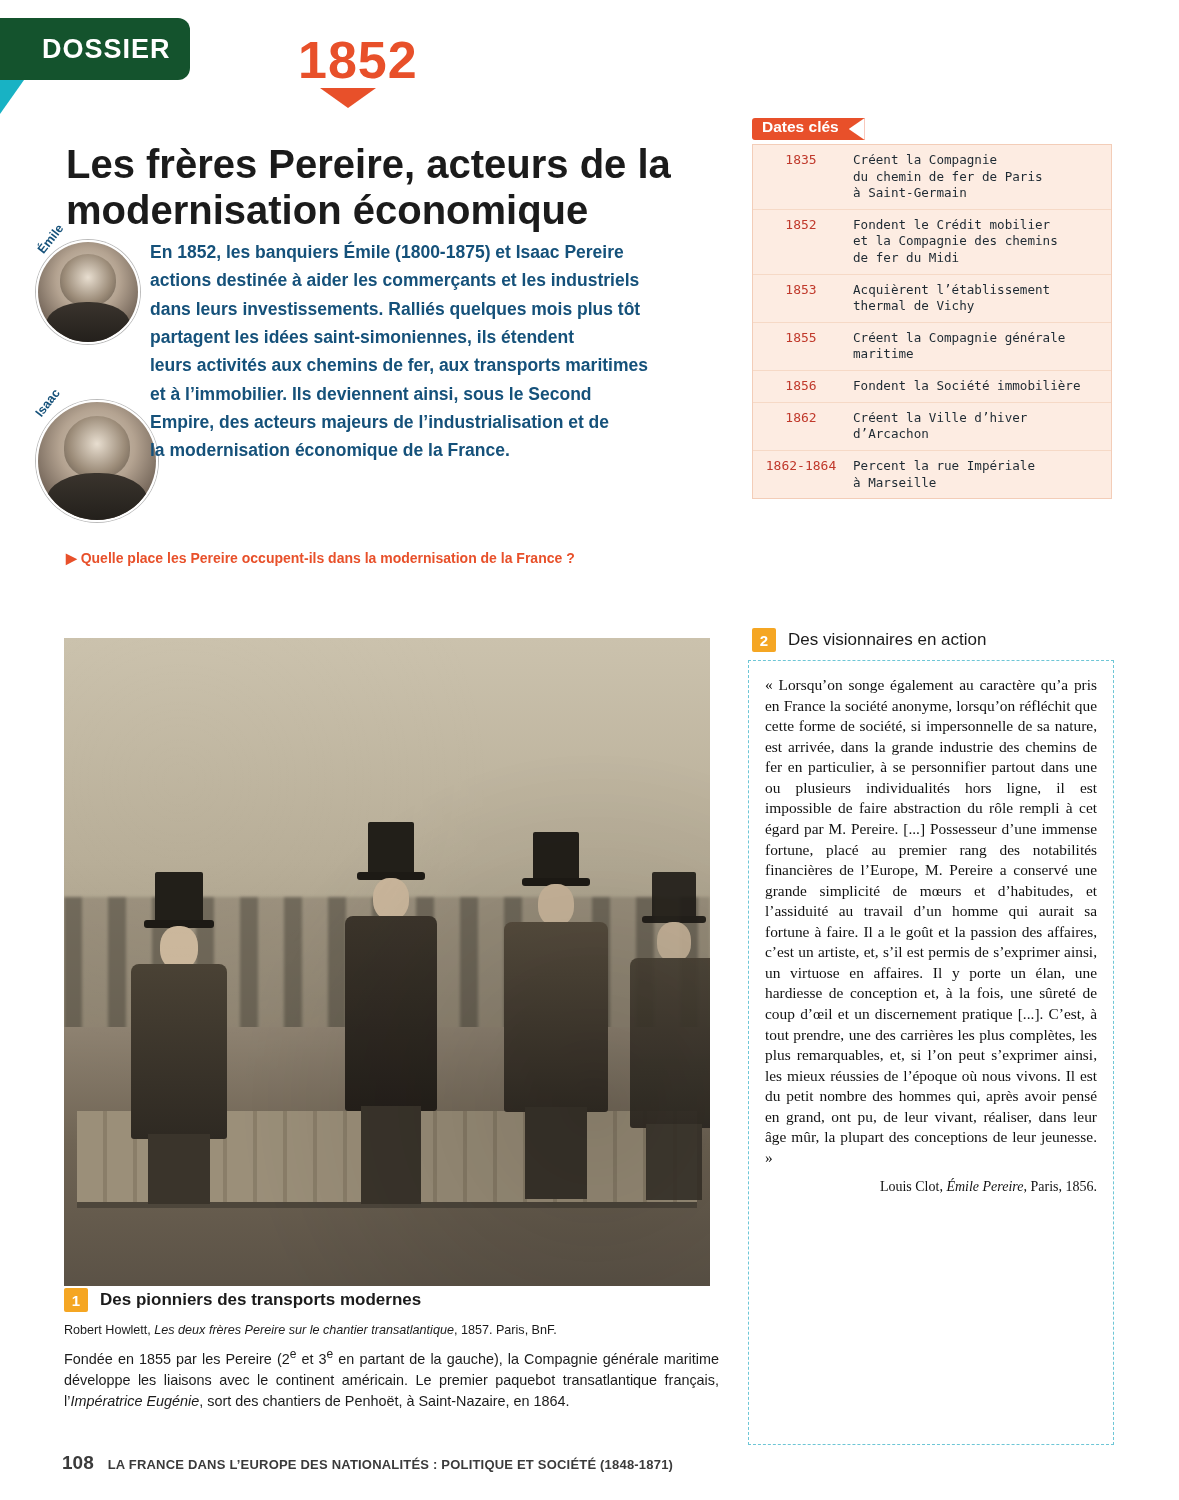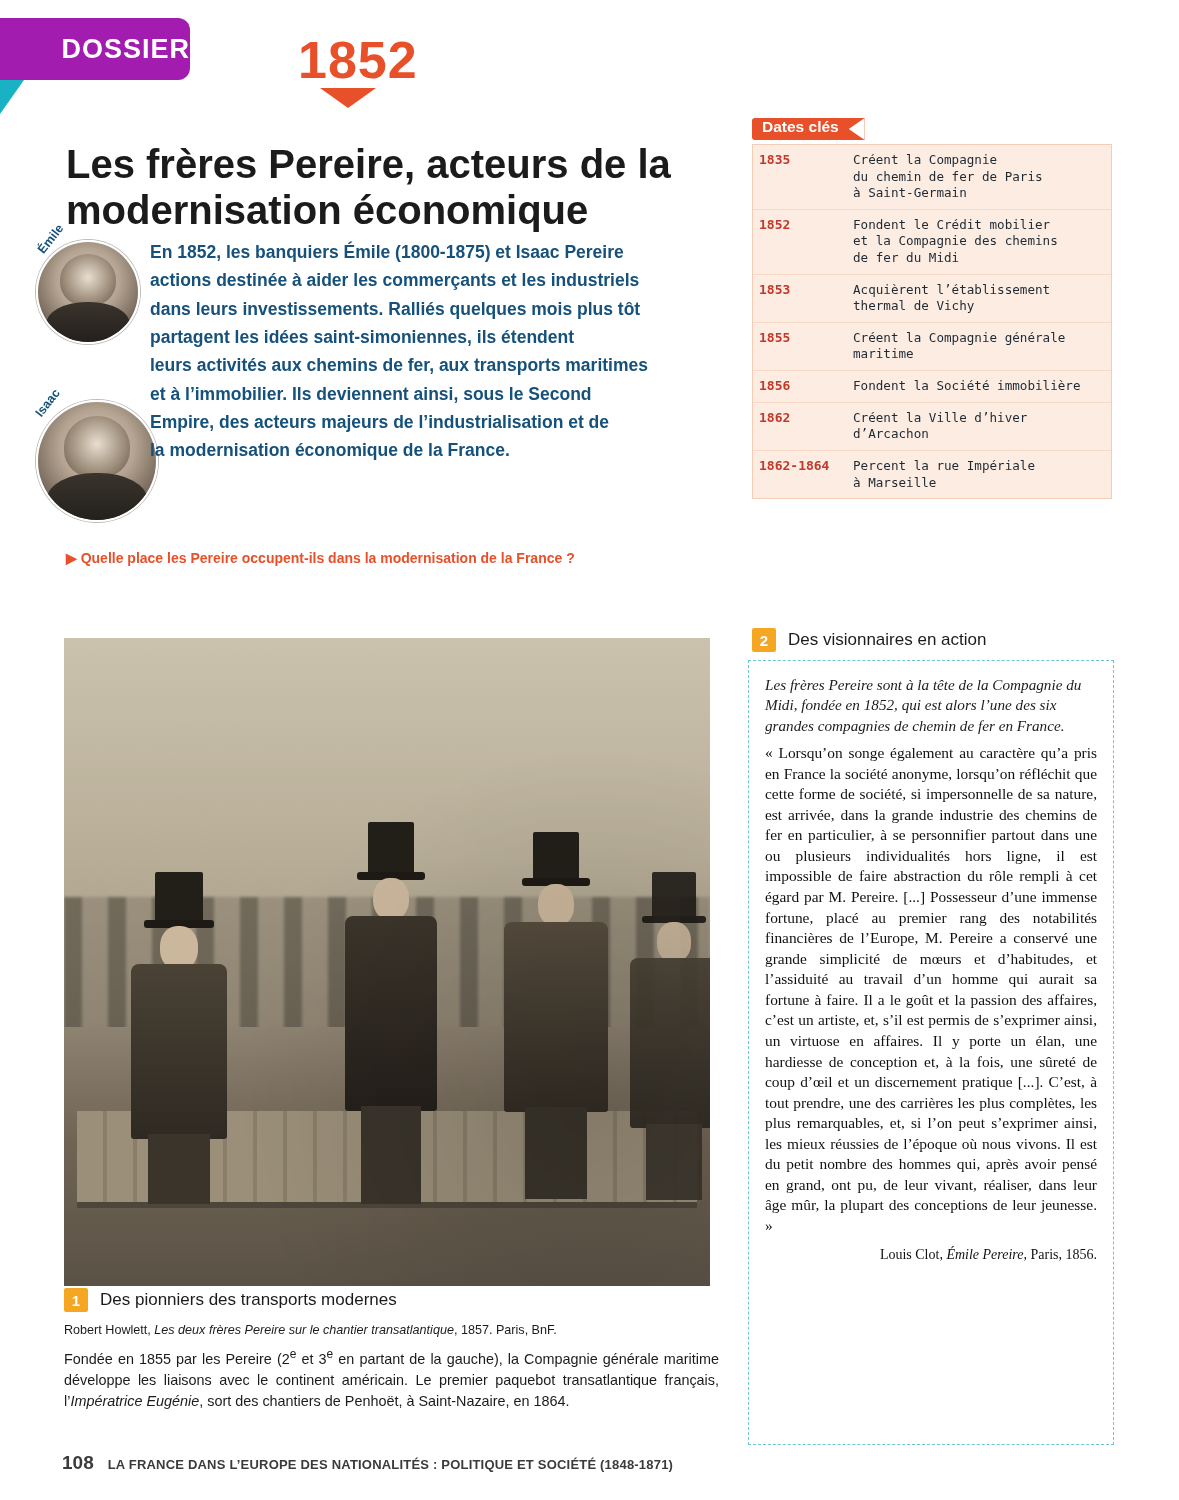--- a/index.html
+++ b/index.html
@@ -10,26 +10,25 @@
     font-family:"Liberation Sans", sans-serif;
     color:#1a1a1a;
     position:relative;
     overflow:hidden;
   }
 
   
   .dossier-tab {
     position:absolute; left:0; top:18px;
     width:190px; height:62px;
-    background:#a21caf;
+    background:#14532d;
     border-top-right-radius:12px;
     border-bottom-right-radius:12px;
     display:flex; align-items:center;
     padding-left:42px;
-    justify-content:flex-end;
   }
   .dossier-tab .label {
     color:#ffffff; font-size:27px; font-weight:bold; letter-spacing:1px;
   }
   .dossier-tab:after {
     content:""; position:absolute; left:0; top:62px;
     width:24px; height:34px; background:#18b2c4;
     clip-path:polygon(0 0, 100% 0, 0 100%);
   }
 
@@ -110,22 +109,22 @@
     background:#ffffff;
     clip-path:polygon(100% 0, 100% 100%, 0 50%);
   }
   .dates-box {
     position:absolute; left:752px; top:144px; width:360px;
     background:#fdece2; border:1px solid #f3cdb8;
   }
   .date-row { display:flex; padding:7px 8px 7px 6px; border-bottom:1px solid #f6d9c6; }
   .date-row:last-child { border-bottom:none; }
   .date-year {
-    width:94px; flex:0 0 94px; text-align:left; padding-right:10px;
-    color:#c0392b; font-size:13px; font-weight:bold;
+    width:94px; flex:0 0 94px; text-align:center; padding-right:10px;
+    color:#c0392b; font-size:13px; font-weight:normal;
     font-family:"DejaVu Sans Mono", monospace;
   }
   .date-text {
     font-size:12.6px; line-height:1.32; color:#1e2a33;
     font-family:"DejaVu Sans Mono", monospace;
   }
 
   
   .doc2-head { position:absolute; left:752px; top:628px; display:flex; align-items:center; }
   .num-badge {
@@ -207,21 +206,21 @@
     position:absolute; inset:0;
     background:
       radial-gradient(circle at 18% 22%, rgba(255,255,255,.16), transparent 42%),
       radial-gradient(circle at 82% 72%, rgba(0,0,0,.18), transparent 50%);
     mix-blend-mode:multiply;
     opacity:.8;
   }
 
   
   .doc1-head { position:absolute; left:64px; top:1288px; display:flex; align-items:center; }
-  .doc1-title { margin-left:12px; font-size:17px; font-weight:normal; color:#1b1b1b; }
+  .doc1-title { margin-left:12px; font-size:17px; font-weight:bold; color:#1b1b1b; }
   .doc1-src {
     position:absolute; left:64px; top:1322px; width:650px;
     font-size:12.6px; color:#1b1b1b; line-height:1.4;
   }
   .doc1-src em { font-style:italic; }
   .doc1-cap {
     position:absolute; left:64px; top:1346px; width:655px;
     font-size:14.4px; line-height:1.45; color:#1b1b1b; text-align:justify;
   }
   .doc1-cap em { font-style:italic; }
@@ -354,21 +353,20 @@
 </div>
 <div class="doc1-cap">
   <span>Fondée en 1855 par les Pereire (2</span><sup>e</sup><span> et 3</span><sup>e</sup><span> en partant de la gauche), la Compagnie générale maritime développe les liaisons avec le continent américain. Le premier paquebot transatlantique français, l’</span><em>Impératrice Eugénie</em><span>, sort des chantiers de Penhoët, à Saint-Nazaire, en 1864.</span>
 </div>
 
 <div class="doc2-head">
   <div class="num-badge">2</div>
   <div class="doc2-title">Des visionnaires en action</div>
 </div>
 <div class="doc2-box">
-  <div class="doc2-chapeau">Les frères Pereire sont à la tête de la Compagnie du Midi, fondée en 1852, qui est alors l’une des six grandes compagnies de chemin de fer en France.</div>
   <div class="doc2-body">« Lorsqu’on songe également au caractère qu’a pris en France la société anonyme, lorsqu’on réfléchit que cette forme de société, si impersonnelle de sa nature, est arrivée, dans la grande industrie des chemins de fer en particulier, à se personnifier partout dans une ou plusieurs individualités hors ligne, il est impossible de faire abstraction du rôle rempli à cet égard par M. Pereire. [...] Possesseur d’une immense fortune, placé au premier rang des notabilités financières de l’Europe, M. Pereire a conservé une grande simplicité de mœurs et d’habitudes, et l’assiduité au travail d’un homme qui aurait sa fortune à faire. Il a le goût et la passion des affaires, c’est un artiste, et, s’il est permis de s’exprimer ainsi, un virtuose en affaires. Il y porte un élan, une hardiesse de conception et, à la fois, une sûreté de coup d’œil et un discernement pratique [...]. C’est, à tout prendre, une des carrières les plus complètes, les plus remarquables, et, si l’on peut s’exprimer ainsi, les mieux réussies de l’époque où nous vivons. Il est du petit nombre des hommes qui, après avoir pensé en grand, ont pu, de leur vivant, réaliser, dans leur âge mûr, la plupart des conceptions de leur jeunesse. »</div>
   <div class="doc2-src">
     <span>Louis Clot, </span><em>Émile Pereire</em><span>, Paris, 1856.</span>
   </div>
 </div>
 
 <div class="footer">
   <span class="pg">108</span>
   <span class="ft">LA FRANCE DANS L’EUROPE DES NATIONALITÉS : POLITIQUE ET SOCIÉTÉ (1848-1871)</span>
 </div>

